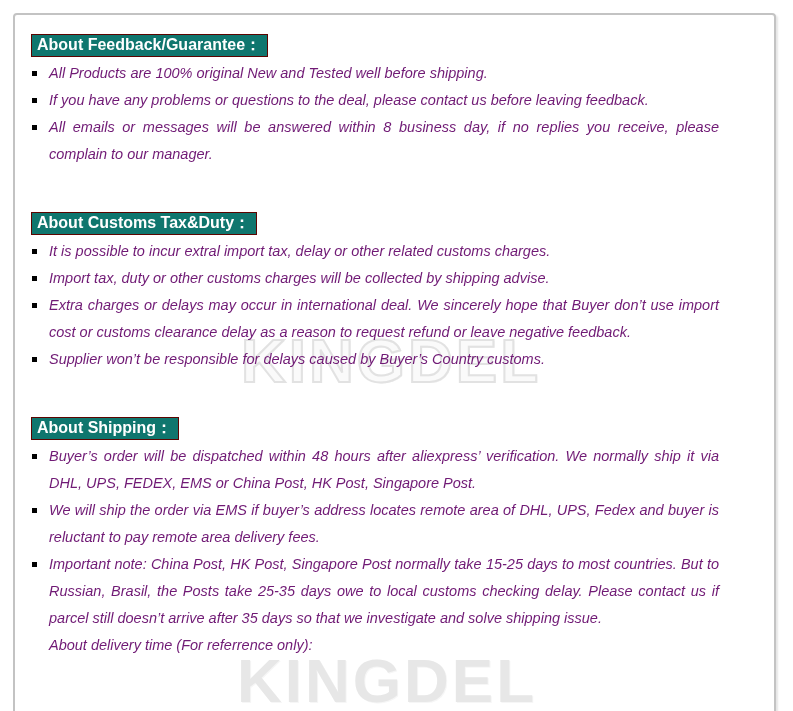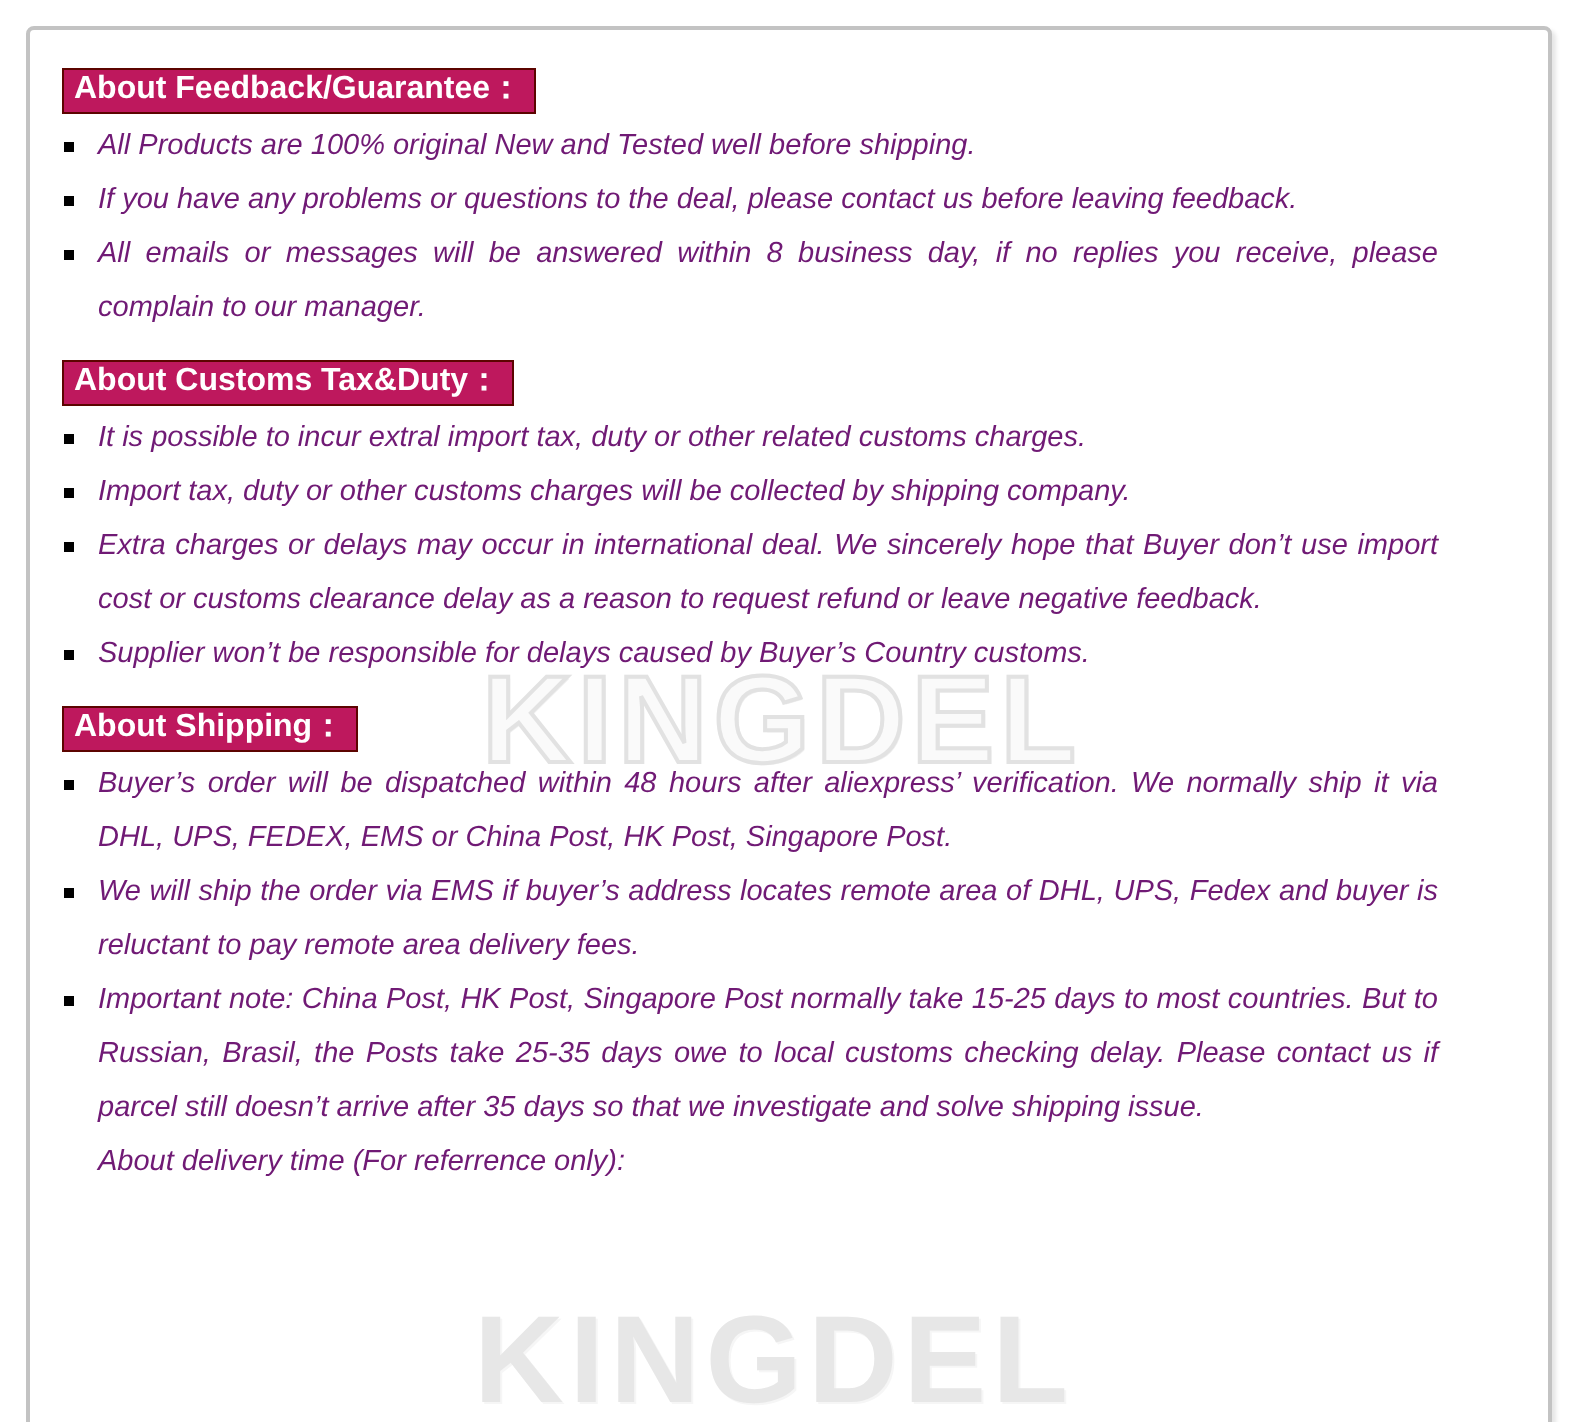--- a/index.html
+++ b/index.html
@@ -49,25 +49,25 @@
     left: 186px;
     top: 630px;
     color: #e7e7e7;
     text-shadow: 1px 1px 0 #f6f6f6;
   }
   .content {
     position: relative;
     z-index: 1;
   }
   .section + .section {
-    margin-top: 12px;
+    margin-top: 44px;
   }
   .section-title {
     display: inline-block;
-    background: #be185d;
+    background: #0f766e;
     border: 1px solid #5c0400;
     color: #ffffff;
     font-size: 16px;
     font-weight: bold;
     line-height: 20px;
     padding: 0 6px 1px 5px;
     margin: 0 0 3px 0;
     white-space: nowrap;
   }
   ul.bullets {
@@ -122,25 +122,25 @@
           <span>All emails or messages will be answered within 8 business day, if no replies you receive, please complain to our manager.</span><span class="bold-seg"></span><span></span>
         </li>
       </ul>
     </div>
 
     <div class="section">
       <div class="section-title">About Customs Tax&amp;Duty：</div>
       <ul class="bullets">
         <li>
           <span class="marker"></span>
-          <span>It is possible to incur extral import tax, duty or other related customs charges.</span><span class="bold-seg"></span><span></span>
+          <span>It is possible to incur extral import tax, delay or other related customs charges.</span><span class="bold-seg"></span><span></span>
         </li>
         <li>
           <span class="marker"></span>
-          <span>Import tax, duty or other customs charges will be collected by shipping company.</span><span class="bold-seg"></span><span></span>
+          <span>Import tax, duty or other customs charges will be collected by shipping advise.</span><span class="bold-seg"></span><span></span>
         </li>
         <li>
           <span class="marker"></span>
           <span>Extra charges or delays may occur in international deal. We sincerely hope that Buyer don’t use import cost or customs clearance delay as a reason to request refund or leave negative feedback.</span><span class="bold-seg"></span><span></span>
         </li>
         <li>
           <span class="marker"></span>
           <span>Supplier won’t be responsible for delays caused by Buyer’s Country customs.</span><span class="bold-seg"></span><span></span>
         </li>
       </ul>

